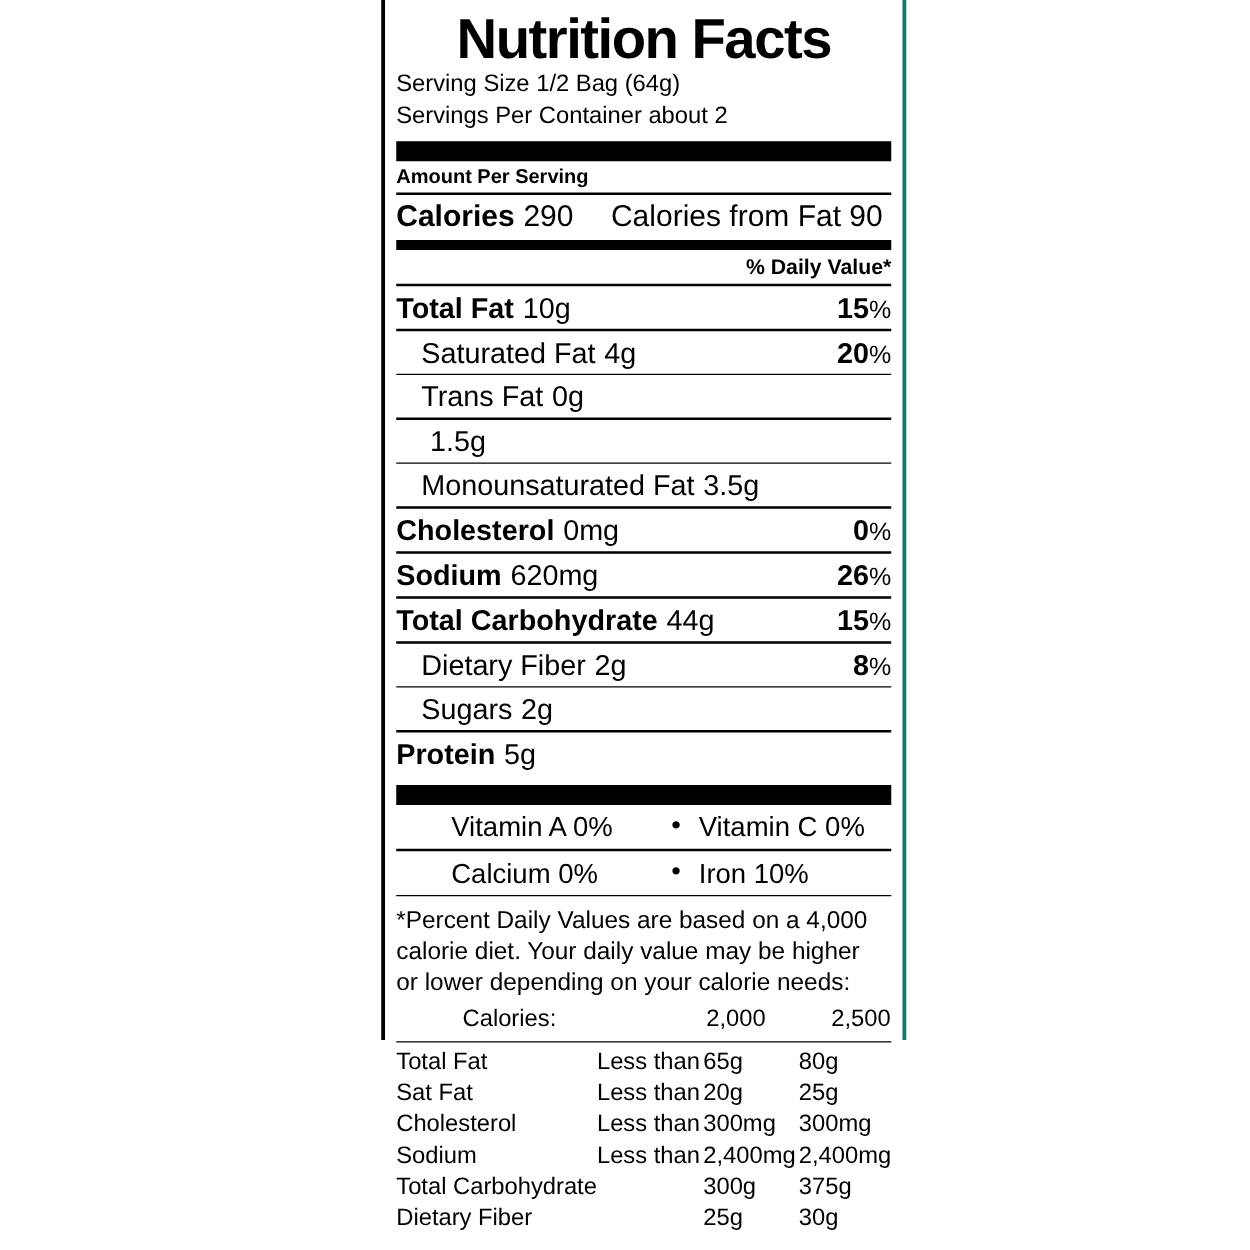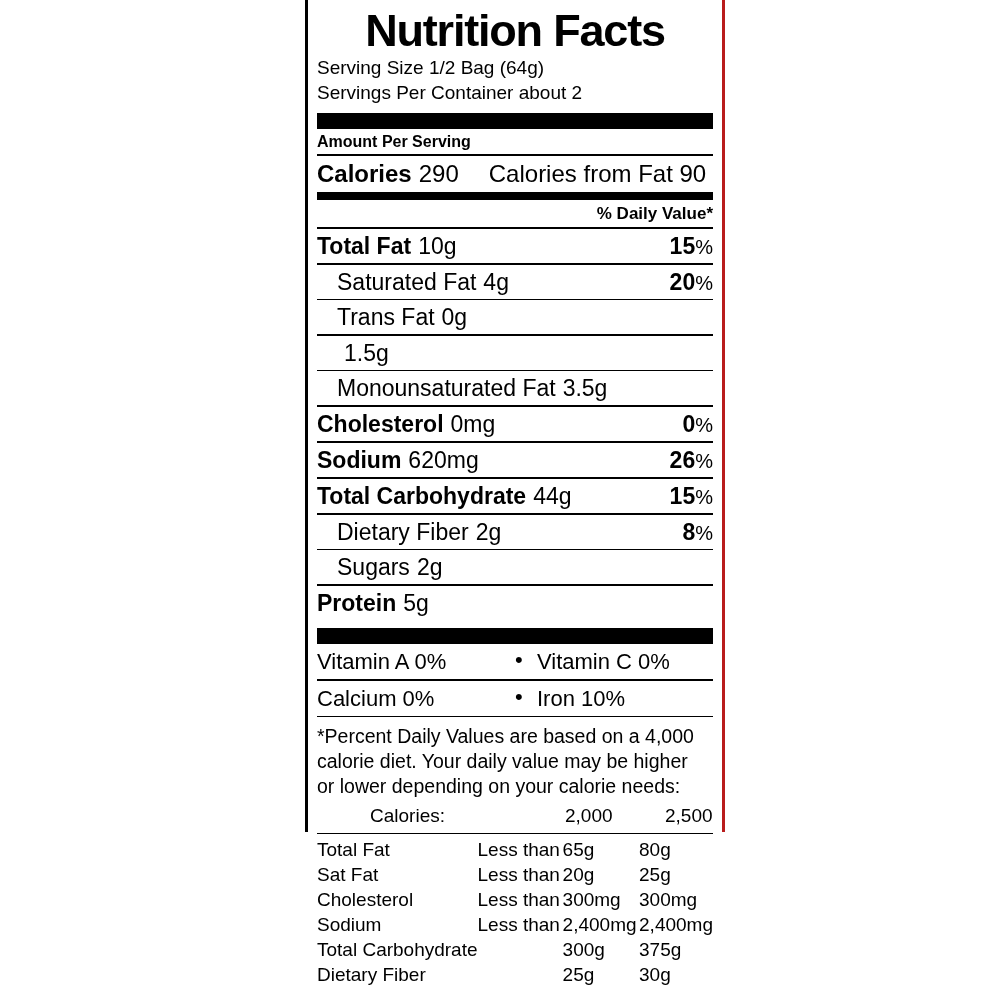--- a/index.html
+++ b/index.html
@@ -15,21 +15,21 @@
     overflow: hidden;
   }
 
   .panel {
     position: absolute;
     left: 305px;
     top: 0px;
     width: 420px;
     height: 832px;
     border-left: 3px solid #000;
-    border-right: 3px solid #b91c1c;
+    border-right: 3px solid #0f766e;
     box-sizing: border-box;
     padding: 0 9px;
   }
 
   .title {
     font-size: 45px;
     font-weight: bold;
     letter-spacing: -1.2px;
     line-height: 1.0;
     margin: 8px 0 2px 0;
@@ -104,20 +104,21 @@
   }
   .pct .sym { font-weight: normal; font-size: 20px; }
 
   .indent1 { padding-left: 20px; }
 
   .vit-row {
     display: flex;
     align-items: center;
     font-size: 22px;
     padding: 5px 0 4px 0;
+    margin-left: 44px;
   }
   .vit-cell {
     width: 50%;
     white-space: nowrap;
   }
   .vit-cell.second { position: relative; padding-left: 22px; box-sizing: border-box; }
   .bullet {
     position: absolute;
     left: 0px;
     top: -2px;

